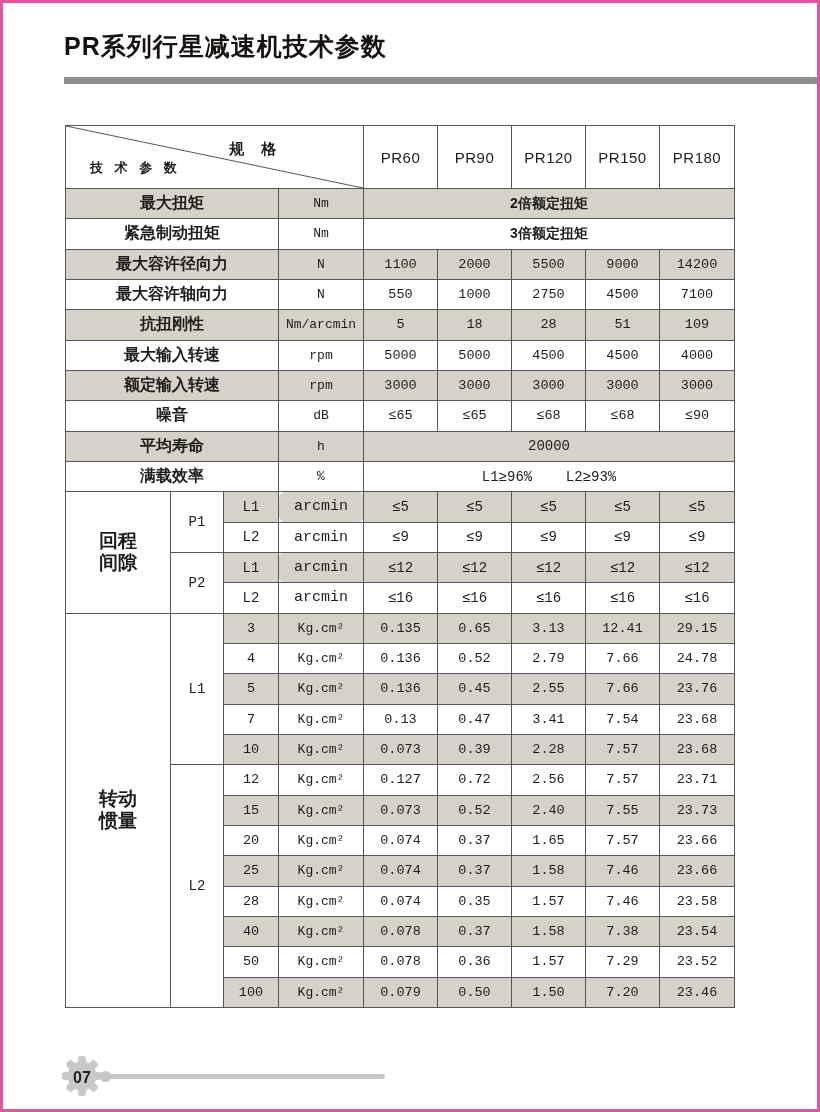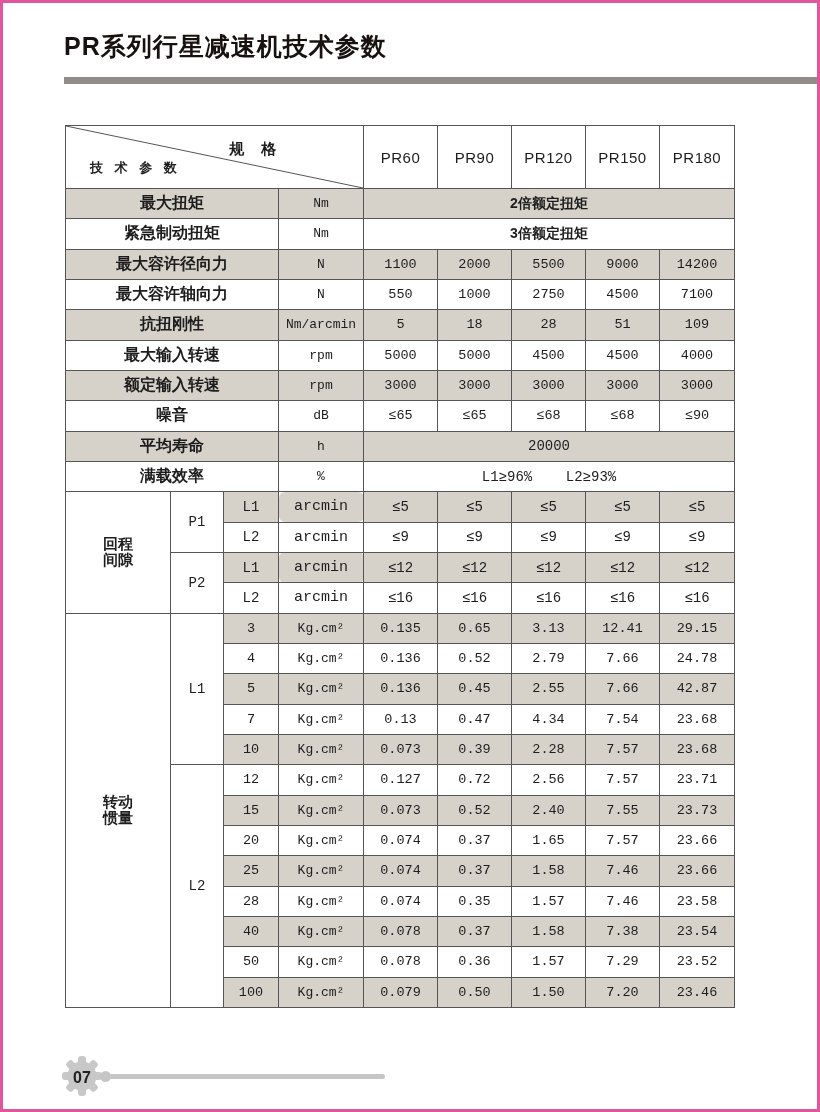--- a/index.html
+++ b/index.html
@@ -13,21 +13,21 @@
   table.spec td{border:1px solid #555;text-align:center;vertical-align:middle;padding:0;
                 color:#1d1d1d;overflow:hidden;}
   table.spec thead td{height:62px;background:#fff;}
   table.spec tbody td{height:29.33px;background:#fff;}
   td.shaded{background:#d6d2ca !important;}
 
   .cn{font-family:"Liberation Sans",sans-serif;font-weight:600;font-size:16px;}
   .lat{font-family:"Liberation Mono","DejaVu Sans Mono",monospace;font-size:13px;}
   .val{font-family:"Liberation Mono","DejaVu Sans Mono",monospace;font-size:13.5px;}
   .model{font-family:"Liberation Sans",sans-serif;font-size:15px;letter-spacing:.5px;}
-  .big{font-size:15px;line-height:16px;}
+  .big{font-size:19px;line-height:22px;}
   .grp{font-size:14px;}
   .bl-unit{font-size:15px;border-radius:6px;}
   .bl-val{font-size:14px;}
   .span-val{white-space:pre;font-size:14px;}
 
   .corner{position:relative;}
   .corner svg{position:absolute;inset:0;width:100%;height:100%;}
   .corner-top{position:absolute;top:14px;left:55%;font-weight:600;font-size:15px;letter-spacing:4px;font-family:Liberation Mono, monospace;}
   .corner-bottom{position:absolute;bottom:11px;left:24px;font-weight:600;font-size:13px;letter-spacing:4px;}
 
@@ -206,28 +206,28 @@
           <td class="val">7.66</td>
           <td class="val">24.78</td>
         </tr>
         <tr>
           <td class="val shaded">5</td>
           <td class="lat shaded">Kg.cm²</td>
           <td class="val shaded">0.136</td>
           <td class="val shaded">0.45</td>
           <td class="val shaded">2.55</td>
           <td class="val shaded">7.66</td>
-          <td class="val shaded">42.87</td>
+          <td class="val shaded">23.76</td>
         </tr>
         <tr>
           <td class="val">7</td>
           <td class="lat">Kg.cm²</td>
           <td class="val">0.13</td>
           <td class="val">0.47</td>
-          <td class="val">4.34</td>
+          <td class="val">3.41</td>
           <td class="val">7.54</td>
           <td class="val">23.68</td>
         </tr>
         <tr>
           <td class="val shaded">10</td>
           <td class="lat shaded">Kg.cm²</td>
           <td class="val shaded">0.073</td>
           <td class="val shaded">0.39</td>
           <td class="val shaded">2.28</td>
           <td class="val shaded">7.57</td>

